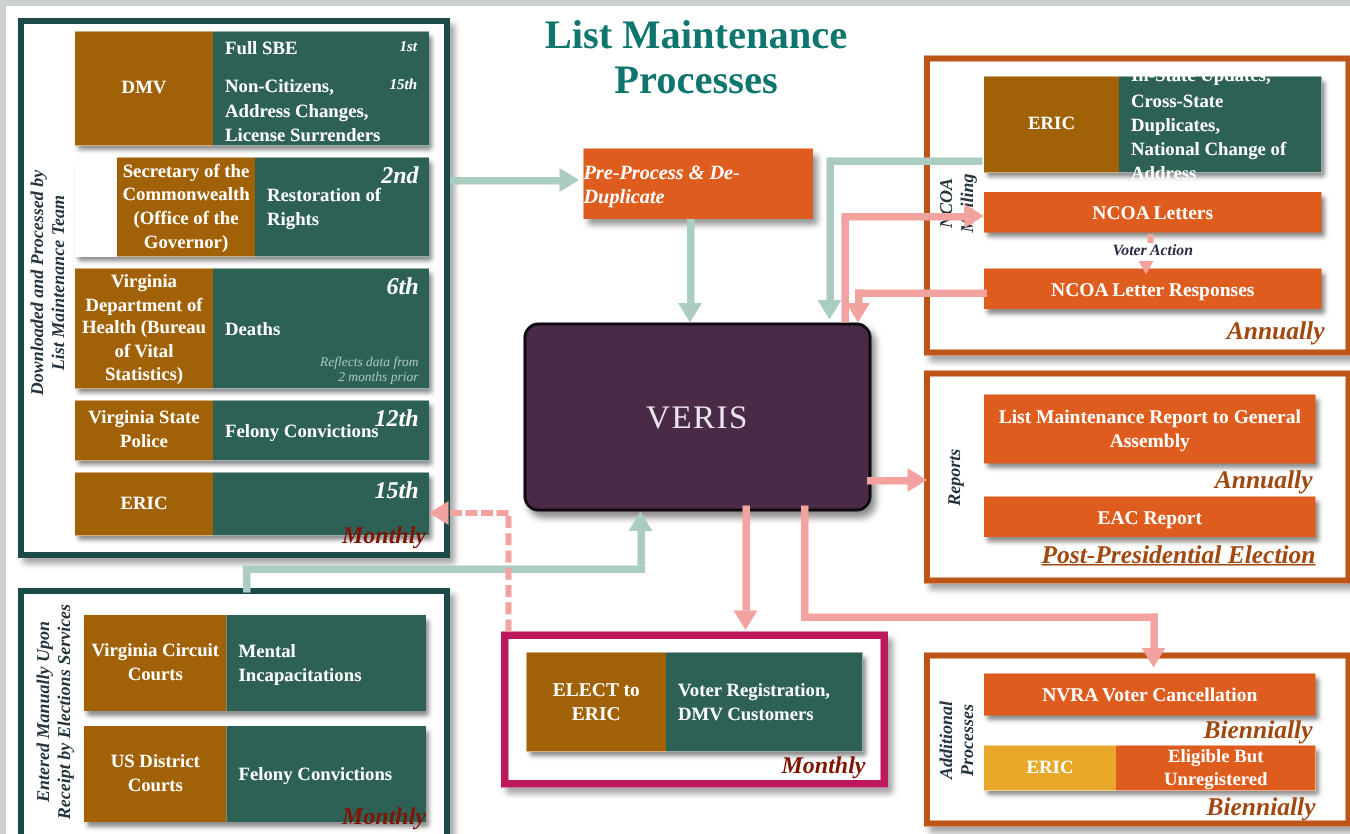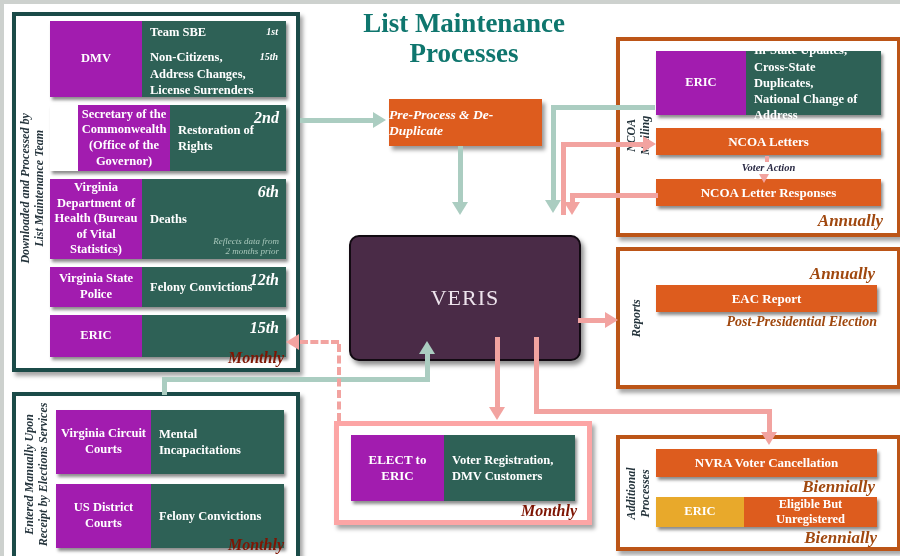--- a/index.html
+++ b/index.html
@@ -3,27 +3,27 @@
 <meta charset="utf-8">
 <style>
   html,body{margin:0;padding:0;background:#bfc3c0;}
   .page{position:relative;width:900px;height:556px;background:#ffffff;overflow:hidden;
         font-family:"Liberation Serif",serif;border-top:4px solid #cdd1ce;border-left:4px solid #cdd1ce;box-sizing:border-box;}
   .pre{white-space:pre-line;}
   
   .grp{position:absolute;background:#fff;box-sizing:border-box;box-shadow:3px 4px 4px rgba(0,0,0,0.35);}
   .grp-teal{border:4px solid #1B4B48;}
   .grp-orange{border:4px solid #BC5517;}
-  .grp-red{border:5px solid #fca5a5;padding-left:13px;}
+  .grp-red{border:5px solid #be185d;padding-left:13px;}
   .vlabel{position:absolute;transform:rotate(-90deg);transform-origin:center;
           font-weight:bold;font-style:italic;font-size:12px;color:#25343C;
           text-align:center;line-height:1.2;white-space:pre-line;}
   
   .row{display:flex;box-shadow:2px 3px 3px rgba(0,0,0,0.45);}
-  .cell-y{background:#a21caf;color:#fff;font-weight:bold;font-size:12.5px;line-height:1.25;
+  .cell-y{background:#a16207;color:#fff;font-weight:bold;font-size:12.5px;line-height:1.25;
           display:flex;align-items:center;justify-content:center;text-align:center;padding:2px 4px;box-sizing:border-box;}
   .cell-t{background:#2E6156;color:#fff;font-weight:bold;font-size:12.5px;line-height:1.3;
           position:relative;flex:1;display:flex;align-items:center;padding:4px 8px;box-sizing:border-box;}
   .bar-o{background:#DD5C1E;color:#fff;font-weight:bold;font-size:13px;
          display:flex;align-items:center;justify-content:center;text-align:center;line-height:1.2;
          box-shadow:2px 3px 3px rgba(0,0,0,0.45);box-sizing:border-box;}
   .cell-o{background:#DD5C1E;color:#fff;font-weight:bold;font-size:12.5px;
           display:flex;align-items:center;justify-content:center;text-align:center;flex:1;box-sizing:border-box;}
   .ord{position:absolute;top:3px;right:7px;font-style:italic;font-size:16px;font-weight:bold;}
   .note{position:absolute;bottom:2px;right:7px;font-style:italic;font-size:9px;font-weight:normal;
@@ -32,21 +32,21 @@
   .tord{font-style:italic;font-size:10px;font-weight:bold;margin-left:4px;margin-top:1px;}
   
   .freq-red{position:absolute;font-weight:bold;font-style:italic;font-size:16px;color:#7E1503;}
   .freq-orange{font-weight:bold;font-style:italic;font-size:16px;color:#A0480F;text-align:right;}
   
   .preprocess{position:absolute;left:385px;top:95px;width:153px;height:47px;background:#DD5C1E;
               color:#fff;font-weight:bold;font-style:italic;font-size:13.5px;display:flex;align-items:center;
               justify-content:center;box-shadow:3px 4px 4px rgba(0,0,0,0.4);}
   .veris{position:absolute;left:345px;top:211px;width:228px;height:122px;background:#4A2B47;
          border:2px solid #120a12;border-radius:10px;color:#EDE3EC;font-size:22px;letter-spacing:1px;
-         display:flex;align-items:center;justify-content:center;box-shadow:3px 4px 5px rgba(0,0,0,0.45);margin-top:20px;}
+         display:flex;align-items:center;justify-content:center;box-shadow:3px 4px 5px rgba(0,0,0,0.45);}
   .title{position:absolute;left:300px;top:4px;width:320px;text-align:center;font-weight:bold;
          font-size:27px;line-height:1.12;color:#0f766e;}
   
   .hl,.vl,.ah{position:absolute;z-index:6;}
   .hl{height:5px;} .vl{width:5px;}
   .teal{background:#ABCDC1;} .salmon{background:#F2A3A0;}
   .ah{width:0;height:0;}
   .ah-r{border-top:8px solid transparent;border-bottom:8px solid transparent;border-left:13px solid;}
   .ah-l{border-top:8px solid transparent;border-bottom:8px solid transparent;border-right:13px solid;}
   .ah-d{border-left:8px solid transparent;border-right:8px solid transparent;border-top:13px solid;}
@@ -74,21 +74,21 @@
 
   <div class="grp grp-teal" style="left:8px;top:8px;width:288px;height:360px;">
     <div class="vlabel pre" style="width:360px;left:-164px;top:158px;">Downloaded and Processed by
 List Maintenance Team</div>
     <div style="position:absolute;left:34px;top:5px;right:10px;">
 
       <div class="row" style="height:76px;">
         <div class="cell-y" style="width:92px;">DMV</div>
         <div class="cell-t" style="flex-direction:column;align-items:stretch;justify-content:flex-start;padding-top:3px;">
           <div class="tline">
-            <span class="pre">Team SBE</span>
+            <span class="pre">Full SBE</span>
             <span class="tord">1st</span>
           </div>
           <div class="tline" style="margin-top:9px;">
             <span class="pre">Non-Citizens,
 Address Changes,
 License Surrenders</span>
             <span class="tord">15th</span>
           </div>
         </div>
       </div>
@@ -151,23 +151,25 @@
     </div>
     <div class="freq-orange" style="position:absolute;right:14px;bottom:2px;font-size:17px;">Annually</div>
   </div>
 
   <div class="vl salmon" style="left:761px;top:152px;height:6px;width:4px;"></div>
   <div class="ah ah-d c-salmon" style="left:755px;top:170px;border-left-width:5px;border-right-width:5px;border-top-width:9px;"></div>
 
   <div class="grp grp-orange" style="left:612px;top:243px;width:285px;height:142px;">
     <div class="vlabel" style="width:140px;left:-54px;top:60px;">Reports</div>
     <div style="position:absolute;left:36px;top:12px;right:20px;">
+      <div class="bar-o pre" style="height:46px;">List Maintenance Report to General
+Assembly</div>
       <div class="freq-orange" style="font-size:17px;margin:1px 2px 1px 0;">Annually</div>
       <div class="bar-o" style="height:27px;">EAC Report</div>
-      <div class="freq-orange" style="font-size:14px;margin-top:2px;">Post-Presidential Election</div>
+      <div class="freq-orange" style="font-size:17px;margin-top:2px;text-decoration:underline;">Post-Presidential Election</div>
     </div>
   </div>
 
   <div class="grp grp-orange" style="left:612px;top:431px;width:285px;height:116px;">
     <div class="vlabel pre" style="width:116px;left:-40px;top:40px;">Additional
 Processes</div>
     <div style="position:absolute;left:36px;top:10px;right:20px;">
       <div class="bar-o" style="height:28px;">NVRA Voter Cancellation</div>
       <div class="freq-orange" style="font-size:17px;margin:0 2px 0 0;">Biennially</div>
       <div class="row" style="height:30px;">

